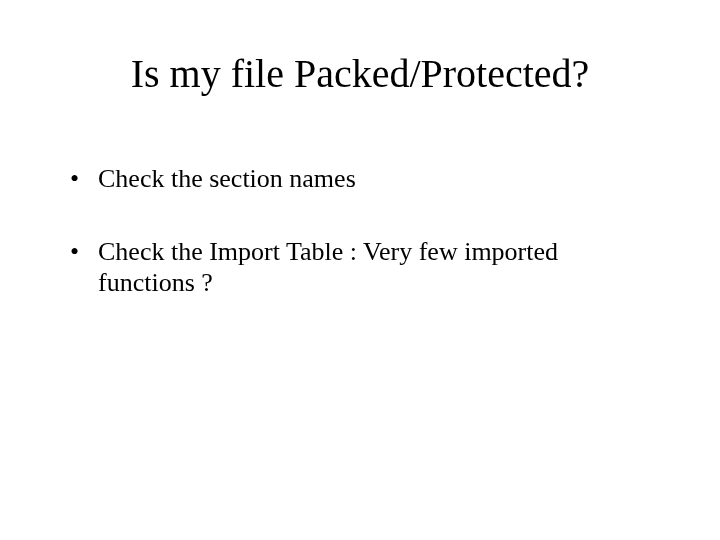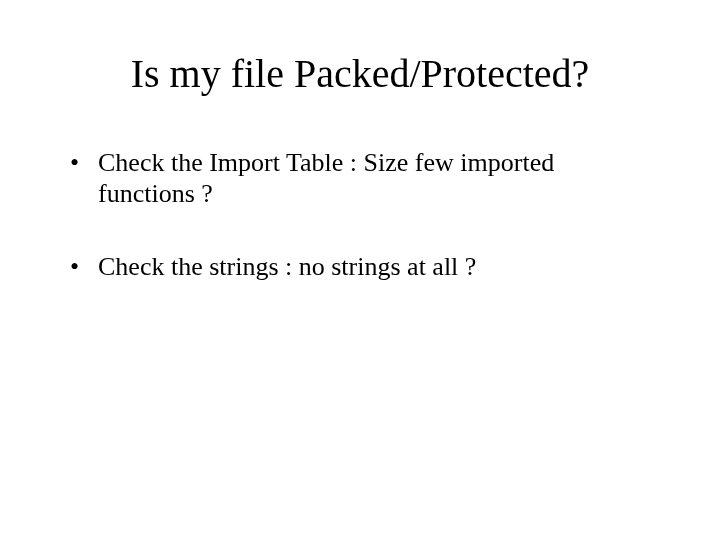--- a/index.html
+++ b/index.html
@@ -15,21 +15,21 @@
     box-sizing: border-box;
     width: 720px;
     height: 540px;
     padding: 40px 60px 40px 60px;
   }
   .title {
     text-align: center;
     font-size: 40px;
     font-weight: normal;
     margin-top: 10px;
-    margin-bottom: 50px;
+    margin-bottom: 66px;
   }
   ul.bullets {
     list-style: none;
     padding: 0;
     margin: 0 10px 0 10px;
   }
   ul.bullets li {
     position: relative;
     font-size: 26px;
     line-height: 1.2;
@@ -43,16 +43,16 @@
     top: 0;
     font-size: 26px;
   }
 </style>
 </head>
 <body>
 
 <div class="slide">
   <div class="title">Is my file Packed/Protected?</div>
   <ul class="bullets">
-    <li>Check the Import Table : Size few imported functions ?</li>
-    <li>Check the strings : no strings at all ?</li>
+    <li>Check the section names</li>
+    <li>Check the Import Table : Very few imported functions ?</li>
   </ul>
 </div>
 
 </body></html>

